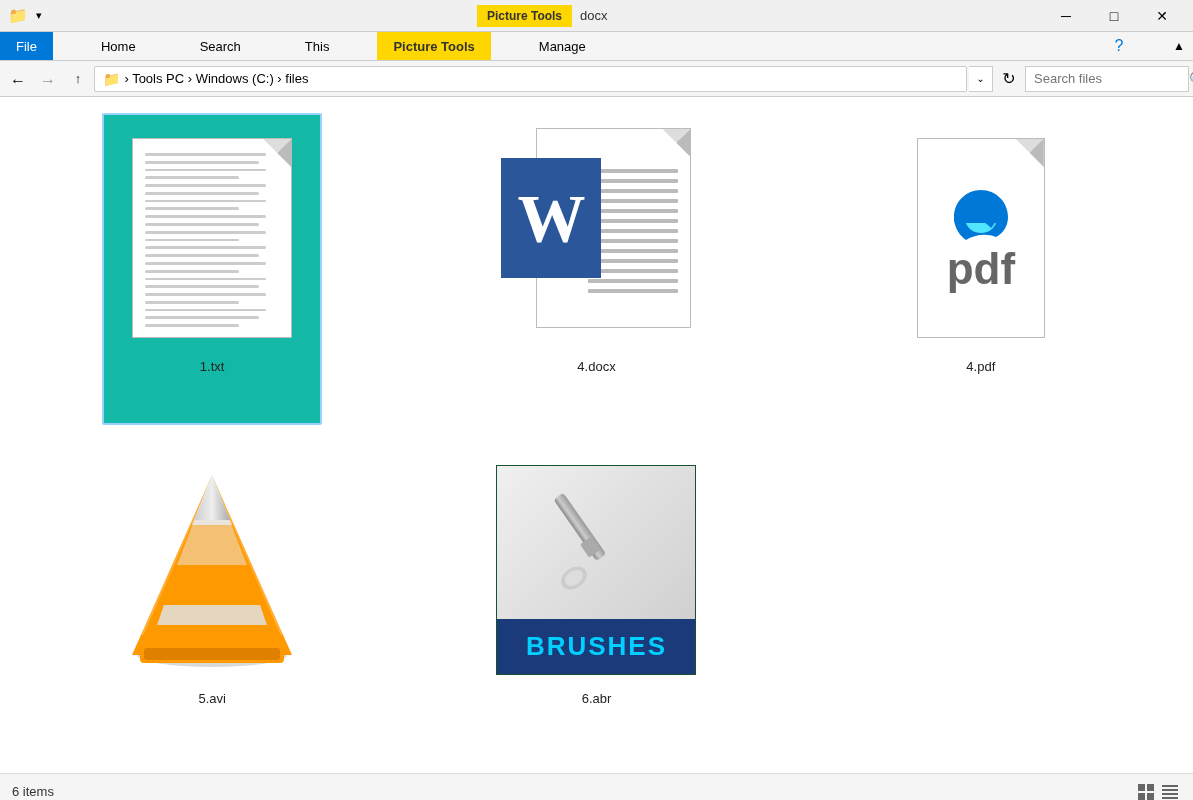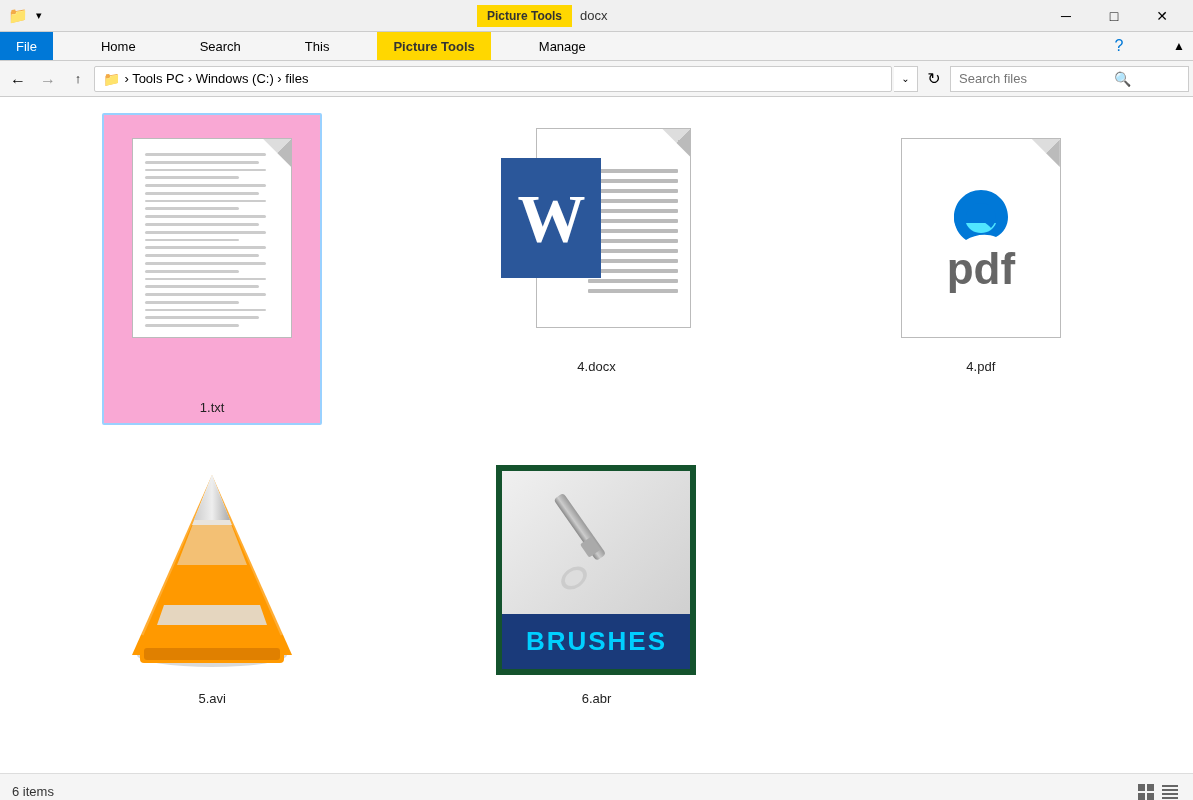--- a/index.html
+++ b/index.html
@@ -102,21 +102,21 @@
       display: flex; align-items: center; justify-content: center;
       font-size: 10px;
     }
     .refresh-btn {
       width: 28px; height: 28px;
       border: none; background: transparent;
       cursor: pointer; font-size: 14px;
       display: flex; align-items: center; justify-content: center;
     }
     .search-box {
-      width: 239px; height: 26px;
+      width: 164px; height: 26px;
       border: 1px solid #ccc;
       background: #fff;
       display: flex; align-items: center;
       padding: 0 8px;
       font-size: 13px;
       gap: 15px;
     }
     .search-box input {
       border: none; outline: none; font-size: 13px; width: 140px; background: transparent;
     }
@@ -144,23 +144,22 @@
       flex-direction: column;
       align-items: center;
       cursor: pointer;
       padding: 8px;
       border: 2px solid transparent;
       border-radius: 2px;
       max-width: 260px;
       justify-self: center;
     }
     .file-item.selected {
-      background: #f9a8d4;
+      background: #14b8a6;
       border-color: #99d1ff;
-      justify-content: space-between;
     }
 
     .file-icon-wrapper {
       width: 200px; height: 230px;
       display: flex; align-items: center; justify-content: center;
       position: relative;
     }
 
     .file-label {
       font-size: 13px;
@@ -252,21 +251,21 @@
       background: #e8f0ff;
       border: 2px solid #1a6fc4;
       display: flex; align-items: flex-end; justify-content: center;
       overflow: hidden;
       position: relative;
     }
     .jpg-mountain-svg { width: 100%; height: 70px; }
 
     
     .pdf-icon {
-      width: 160px; height: 200px;
+      width: 128px; height: 200px;
       background: #fff;
       border: 1px solid #bbb;
       position: relative;
       display: flex; align-items: center; justify-content: center;
       flex-direction: column;
     }
     .pdf-icon::after {
       content: '';
       position: absolute;
       top: 0; right: 0;
@@ -285,21 +284,21 @@
       color: #666;
       line-height: 1;
     }
 
     
     .abr-icon {
       width: 200px; height: 210px;
       background: #e8e8e8;
       display: flex; flex-direction: column;
       overflow: hidden;
-      border: 6px solid #14532d;
+      border: 1px solid #14532d;
     }
     .abr-brush-area {
       flex: 1;
       background: linear-gradient(135deg, #f0f0f0, #d0d0d0);
       display: flex; align-items: center; justify-content: center;
     }
     .abr-brushes-bar {
       background: #1a3a7a;
       height: 55px;
       display: flex; align-items: center; justify-content: center;

